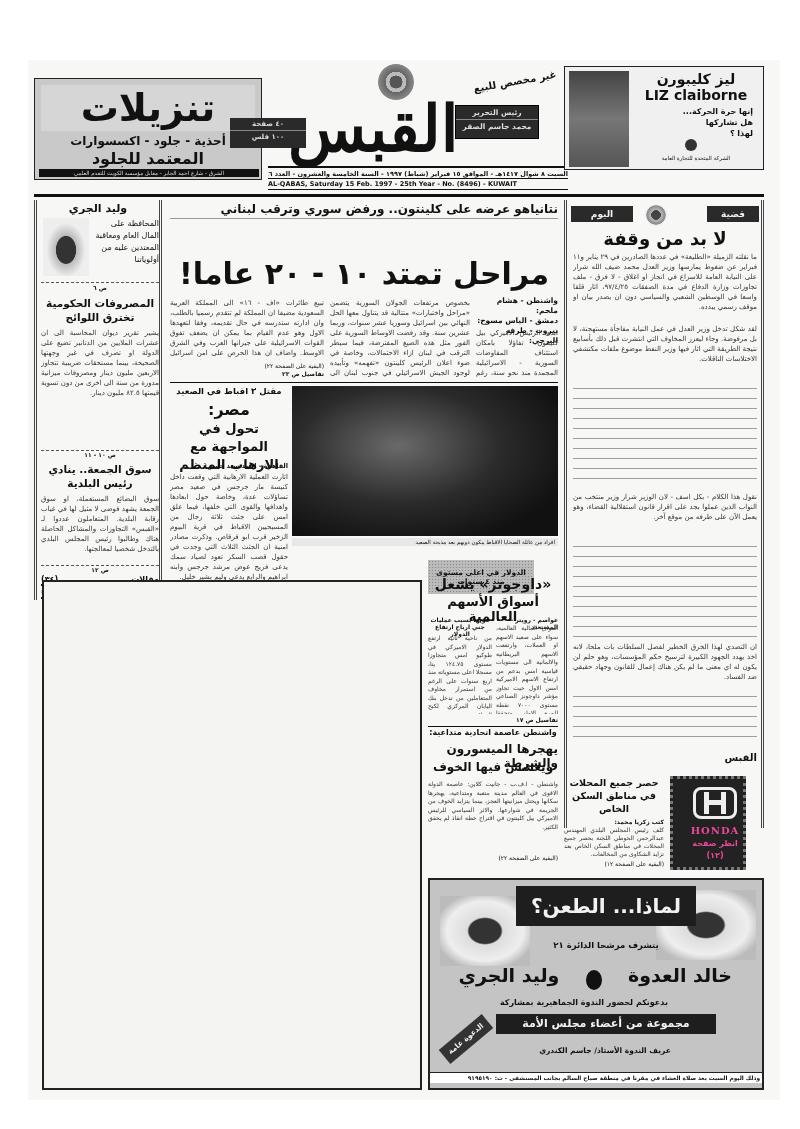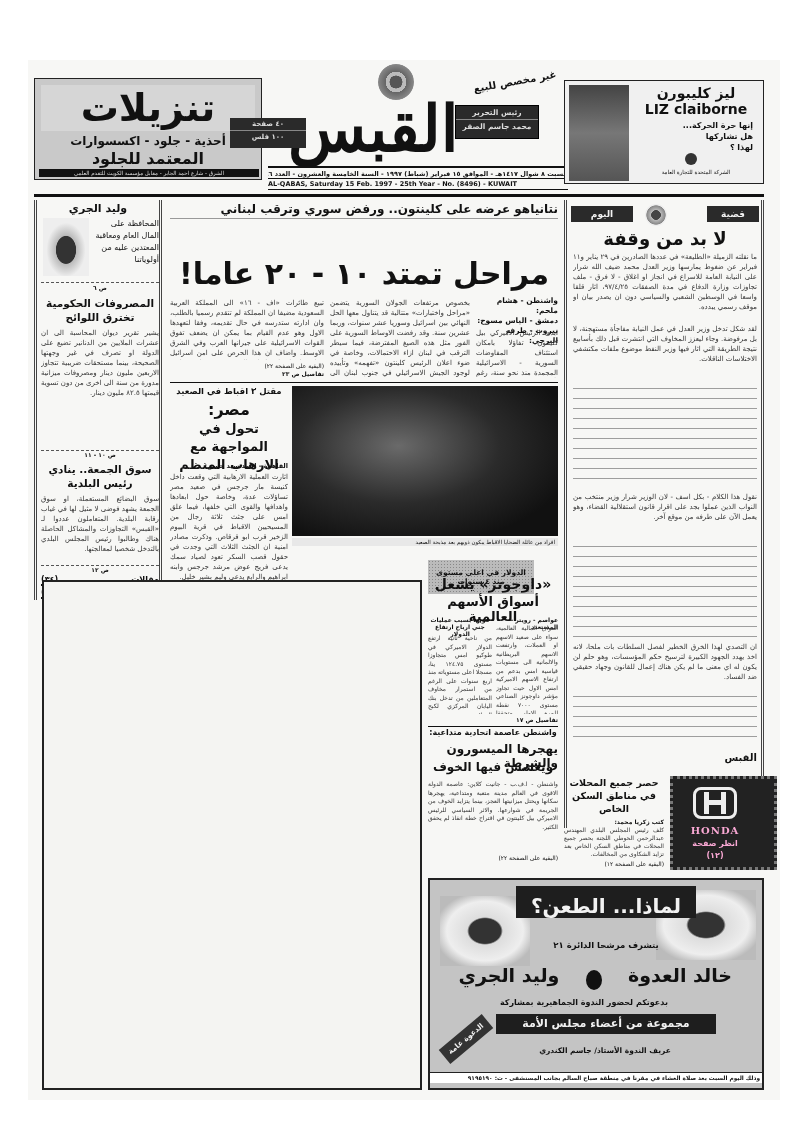--- a/index.html
+++ b/index.html
@@ -41,21 +41,21 @@
     </div>
     <div class="abs" style="left:-38px; top:58px; width:76px; height:30px; background:#2a2a2a;">
       <div class="center rtl" style="font-size:7px; color:#ddd; text-align:center; border-bottom:1px solid #888; padding:2px 0;">٤٠ صفحة</div>
       <div class="center rtl" style="font-size:7px; color:#ddd; text-align:center; padding:2px 0;">١٠٠ فلس</div>
     </div>
   </div>
 
   <div class="abs rtl" style="left:240px; top:106px; width:300px; font-size:6.5px; font-weight:bold; white-space:nowrap; overflow:hidden; border-top:2px solid #111; padding-top:2px;">السبت ٨ شوال ١٤١٧هـ - الموافق ١٥ فبراير (شباط) ١٩٩٧ - السنة الخامسة والعشرون - العدد ٨٤٩٦ - الكويت</div>
   <div class="abs" style="left:240px; top:118px; width:300px; font-size:6.5px; font-weight:bold; white-space:nowrap; border-top:1px solid #111; border-bottom:1px solid #111; padding:1px 0;">AL-QABAS, Saturday 15 Feb. 1997 - 25th Year - No. (8496) - KUWAIT</div>
 
-  <div class="abs box" style="left:536px; top:20px; width:200px; height:104px; background:#f0f0f0;">
+  <div class="abs box" style="left:536px; top:6px; width:200px; height:104px; background:#f0f0f0;">
     <div class="abs photo" style="left:4px; top:4px; width:60px; height:96px; background:linear-gradient(180deg,#444,#777 50%,#555);"></div>
     <div class="abs rtl" style="left:68px; top:4px; width:126px; font-size:14px; font-weight:bold; text-align:center;">ليز كليبورن</div>
     <div class="abs" style="left:68px; top:20px; width:126px; font-size:14px; font-weight:bold; text-align:center;">LIZ claiborne</div>
     <div class="abs rtl" style="left:68px; top:40px; width:120px; font-size:8px; font-weight:bold;">إنها حرة الحركة...</div>
     <div class="abs rtl" style="left:68px; top:51px; width:120px; font-size:8px; font-weight:bold;">هل تشاركها</div>
     <div class="abs rtl" style="left:68px; top:62px; width:120px; font-size:8px; font-weight:bold;">لهذا ؟</div>
     <div class="abs" style="left:120px; top:72px; width:12px; height:12px; border-radius:50%; background:#333;"></div>
     <div class="abs rtl" style="left:68px; top:88px; width:126px; font-size:5.5px; text-align:center;">الشركة المتحدة للتجارة العامة</div>
   </div>
 
@@ -140,39 +140,39 @@
   <div class="abs rtl" style="left:400px; top:700px; width:130px; font-size:12px; font-weight:900; text-align:center;">ويعشش فيها الخوف</div>
   <div class="abs body-text" style="left:400px; top:720px; width:130px; height:70px; font-size:6px; line-height:8.5px;">واشنطن - ا.ف.ب - جانيت كلاين: عاصمة الدولة الاقوى في العالم مدينة متعبة ومتداعية، يهجرها سكانها ويحتل ميزانيتها العجز، بينما يتزايد الخوف من الجريمة في شوارعها. والاثر السياسي للرئيس الاميركي بيل كلينتون في اقتراح خطة انقاذ لم يحقق الكثير.</div>
   <div class="abs rtl" style="left:400px; top:794px; width:130px; font-size:6px;">(البقية على الصفحة ٢٢)</div>
 
   <div class="abs" style="left:536px; top:770px; width:200px; height:36px;"></div>
   <div class="abs rtl" style="left:536px; top:716px; width:100px; font-size:9.5px; font-weight:bold; line-height:13px; text-align:center;">حصر جميع المحلات في مناطق السكن الخاص</div>
   <div class="abs rtl" style="left:536px; top:758px; width:100px; font-size:6px; font-weight:bold;">كتب زكريا محمد:</div>
   <div class="abs body-text" style="left:536px; top:766px; width:100px; height:34px; font-size:6px; line-height:8px;">كلف رئيس المجلس البلدي المهندس عبدالرحمن الحوطي اللجنة بحصر جميع المحلات في مناطق السكن الخاص بعد تزايد الشكاوى من المخالفات.</div>
   <div class="abs rtl" style="left:536px; top:800px; width:100px; font-size:6px;">(البقية على الصفحة ١٢)</div>
 
-  <div class="abs" style="left:642px; top:716px; width:107px; height:94px; background:#222; border:3px dotted #777; color:#f9a8d4;">
+  <div class="abs" style="left:642px; top:716px; width:76px; height:94px; background:#222; border:3px dotted #777; color:#ec4899;">
     <div class="abs" style="left:20px; top:8px; width:44px; height:32px; border:3px solid #eee; border-radius:8px;">
       <div class="abs" style="left:8px; top:2px; width:5px; height:22px; background:#eee;"></div>
       <div class="abs" style="right:8px; top:2px; width:5px; height:22px; background:#eee;"></div>
       <div class="abs" style="left:8px; top:10px; width:22px; height:5px; background:#eee;"></div>
     </div>
     <div class="abs center serif" style="left:0; top:46px; width:84px; font-size:10px; font-weight:bold; text-align:center; letter-spacing:1px;">HONDA</div>
     <div class="abs center rtl" style="left:0; top:60px; width:84px; font-size:8px; text-align:center;">انظر صفحة</div>
     <div class="abs center" style="left:0; top:72px; width:84px; font-size:8px; text-align:center;">(١٢)</div>
   </div>
 
   <div class="abs" style="left:14px; top:520px; width:380px; height:510px; border:2px solid #222; background:#f4f4f2;">
     <div class="abs rtl center serif" style="left:0; top:26px; width:376px; font-size:9px; text-align:center;"></div>
   </div>
 
   <div class="abs" style="left:400px; top:818px; width:336px; height:212px; border:2px solid #222; background:#c4c4c4;">
     <div class="abs photo" style="left:226px; top:10px; width:100px; height:70px; background:radial-gradient(ellipse at 50% 50%,#333 25%,#ddd 28%,#eee 60%,#bbb 80%);"></div>
     <div class="abs photo" style="left:10px; top:16px; width:90px; height:70px; background:radial-gradient(ellipse at 50% 50%,#333 25%,#ddd 28%,#eee 60%,#bbb 80%);"></div>
-    <div class="abs dark center rtl" style="left:86px; top:6px; width:180px; height:32px; font-size:20px; font-weight:bold; line-height:40px; text-align:center;">لماذا... الطعن؟</div>
+    <div class="abs dark center rtl" style="left:86px; top:6px; width:180px; height:40px; font-size:20px; font-weight:bold; line-height:40px; text-align:center;">لماذا... الطعن؟</div>
     <div class="abs center rtl" style="left:86px; top:60px; width:180px; font-size:8.5px; font-weight:bold; text-align:center;">يتشرف مرشحا الدائرة ٢١</div>
     <div class="abs rtl" style="left:170px; top:84px; width:160px; font-size:19px; font-weight:900; text-align:center;">خالد العدوة</div>
     <div class="abs" style="left:156px; top:90px; width:16px; height:20px; border-radius:50%; background:#111;"></div>
     <div class="abs rtl" style="left:4px; top:84px; width:150px; font-size:19px; font-weight:900; text-align:center;">وليد الجري</div>
     <div class="abs center rtl" style="left:70px; top:118px; width:220px; font-size:8px; font-weight:bold; text-align:left;">بدعوتكم لحضور الندوة الجماهيرية بمشاركة</div>
     <div class="abs dark center rtl" style="left:66px; top:134px; width:220px; height:20px; font-size:11px; font-weight:bold; line-height:20px; text-align:center;">مجموعة من أعضاء مجلس الأمة</div>
     <div class="abs center rtl" style="left:70px; top:166px; width:210px; font-size:7.5px; font-weight:bold; text-align:center;">عريف الندوة الأستاذ/ جاسم الكندري</div>
     <div class="abs dark center rtl" style="left:8px; top:150px; width:56px; height:18px; font-size:7.5px; font-weight:bold; line-height:18px; text-align:center; transform:rotate(-40deg); background:#333;">الدعوة عامة</div>
     <div class="abs rtl" style="left:0; top:192px; width:332px; font-size:5.8px; font-weight:bold; background:#fff; border-top:1px solid #222; padding:2px; white-space:nowrap; overflow:hidden;">وذلك اليوم السبت بعد صلاة العشاء في مقرنا في منطقة صباح السالم بجانب المستشفى - ت: ٩١٩٥١٩٠</div>
   </div>

